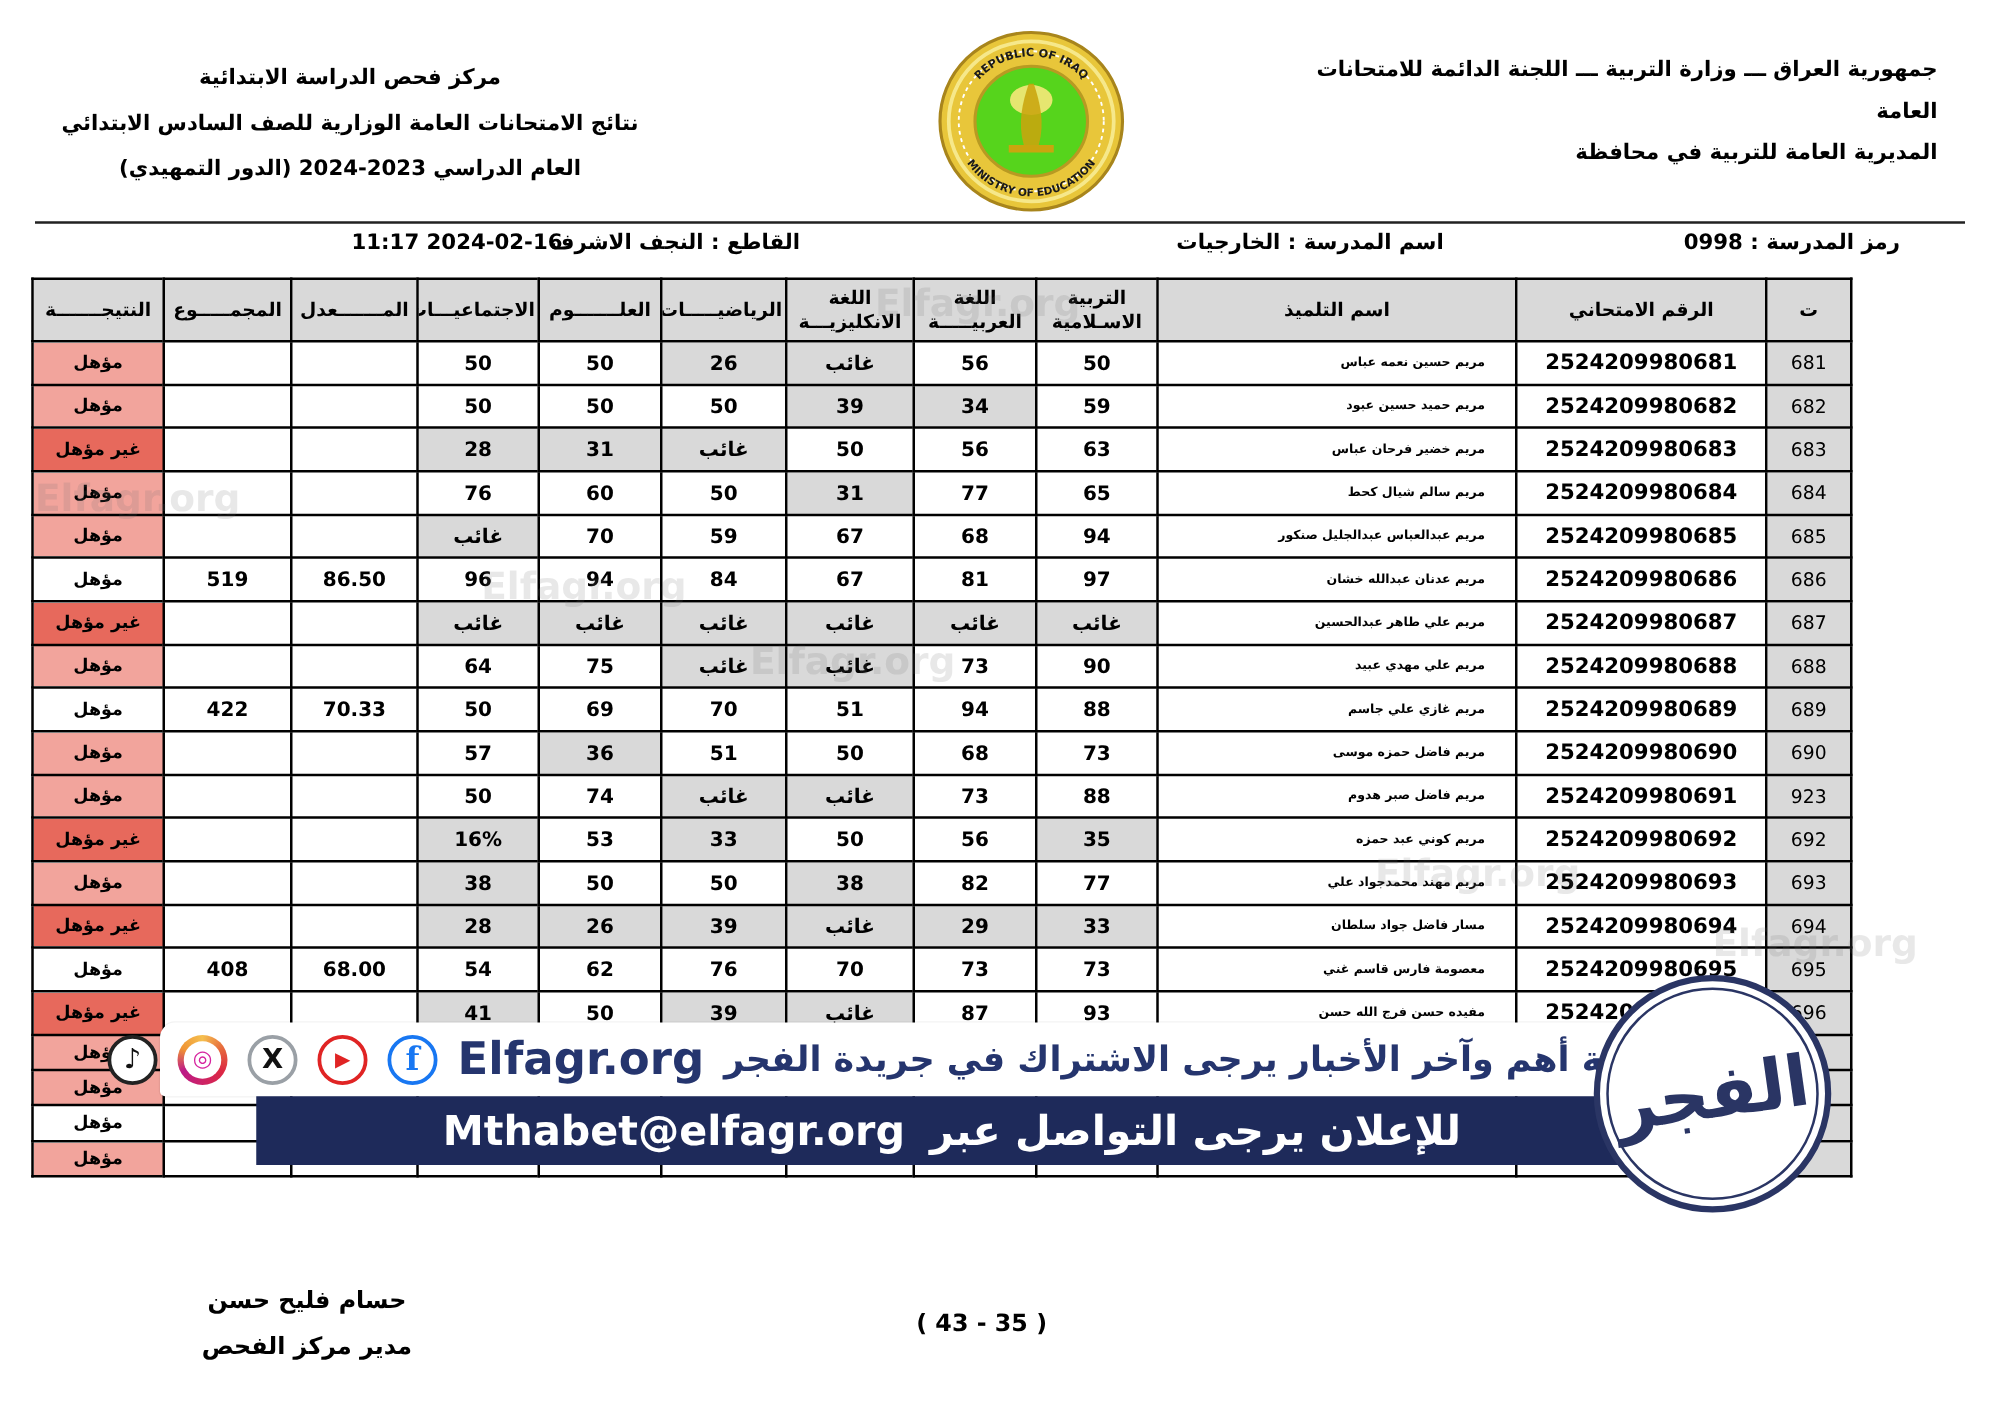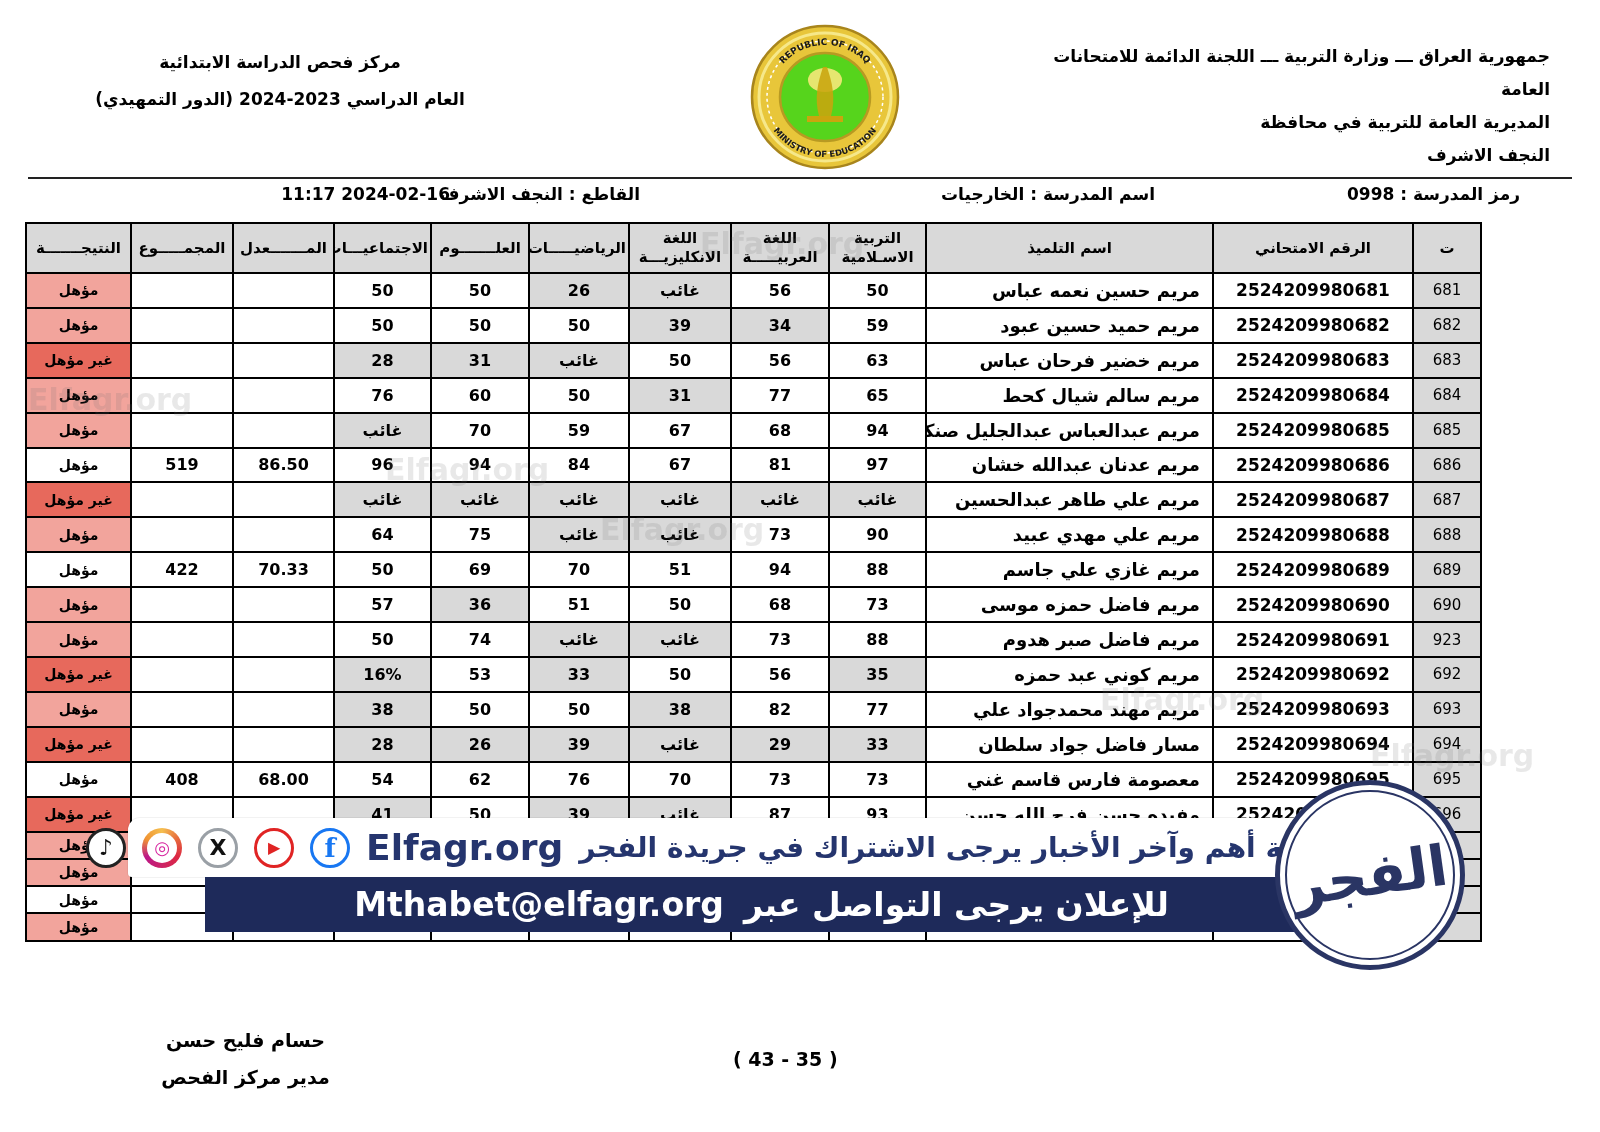--- a/index.html
+++ b/index.html
@@ -28,21 +28,21 @@
   table.results { border-collapse:collapse; table-layout:fixed; direction:rtl;
                   width:1455px; height:720px; }
   .results th, .results td { border:2px solid #000; padding:0 2px; text-align:center;
                              overflow:hidden; }
   .results th { background:#d9d9d9; font-size:15px; font-weight:bold;
                 white-space:pre-line; line-height:1.25; }
   .results thead tr { height:50px; }
   .results td { font-size:16px; font-weight:bold; }
   td.col-t { background:#d9d9d9; font-weight:normal; font-size:15px; }
   td.col-exam_no { font-size:17px; }
-  td.col-name { text-align:right; padding-right:12px; font-size:18px; white-space:nowrap; }
+  td.col-name { text-align:right; padding-right:24px; font-size:10px; white-space:nowrap; }
   td.col-result { font-size:14px;margin-top:40px; }
   td.gray { background:#d9d9d9; }
   td.res-pass { background:#f2a49c; }
   td.res-fail { background:#e7695c; }
   td.res-plain { background:#fff; }
 
   
   .wm { position:absolute; z-index:2; color:rgba(110,110,110,.16); font-size:30px;
         font-weight:bold; pointer-events:none; white-space:nowrap; }
 
@@ -84,25 +84,25 @@
               direction:ltr; }
 </style>
 </head>
 <body>
 
 <div class="page">
 
   <div class="hdr-right">
     <div>جمهورية العراق ـــ وزارة التربية ـــ اللجنة الدائمة للامتحانات العامة</div>
     <div>المديرية العامة للتربية في محافظة</div>
-    <div>النجف الاشرف</div>
   </div>
 
   <div class="hdr-left">
     <div>مركز فحص الدراسة الابتدائية</div>
+    <div>نتائج الامتحانات العامة الوزارية للصف السادس الابتدائي</div>
     <div>العام الدراسي  2023-2024 (الدور التمهيدي)</div>
   </div>
 
   <svg class="seal" viewBox="0 0 160 150">
     <ellipse cx="80" cy="75" rx="73" ry="71" fill="#e8c63a" stroke="#a8851c" stroke-width="2.5"></ellipse>
     <ellipse cx="80" cy="75" rx="66" ry="64" fill="none" stroke="#f6e88a" stroke-width="3"></ellipse>
     <ellipse cx="80" cy="75" rx="58" ry="56" fill="none" stroke="#fff" stroke-width="1.5" stroke-dasharray="3,3"></ellipse>
     <ellipse cx="80" cy="75" rx="45" ry="44" fill="#56d41c" stroke="#b89a22" stroke-width="2.5"></ellipse>
     <ellipse cx="80" cy="58" rx="17" ry="12" fill="#f6e87a" opacity="0.9"></ellipse>
     <path d="M 78 45 C 73 60 69 76 74 94 L 86 94 C 91 76 87 60 82 45 Z" fill="#caa50e" opacity="0.88"></path>

